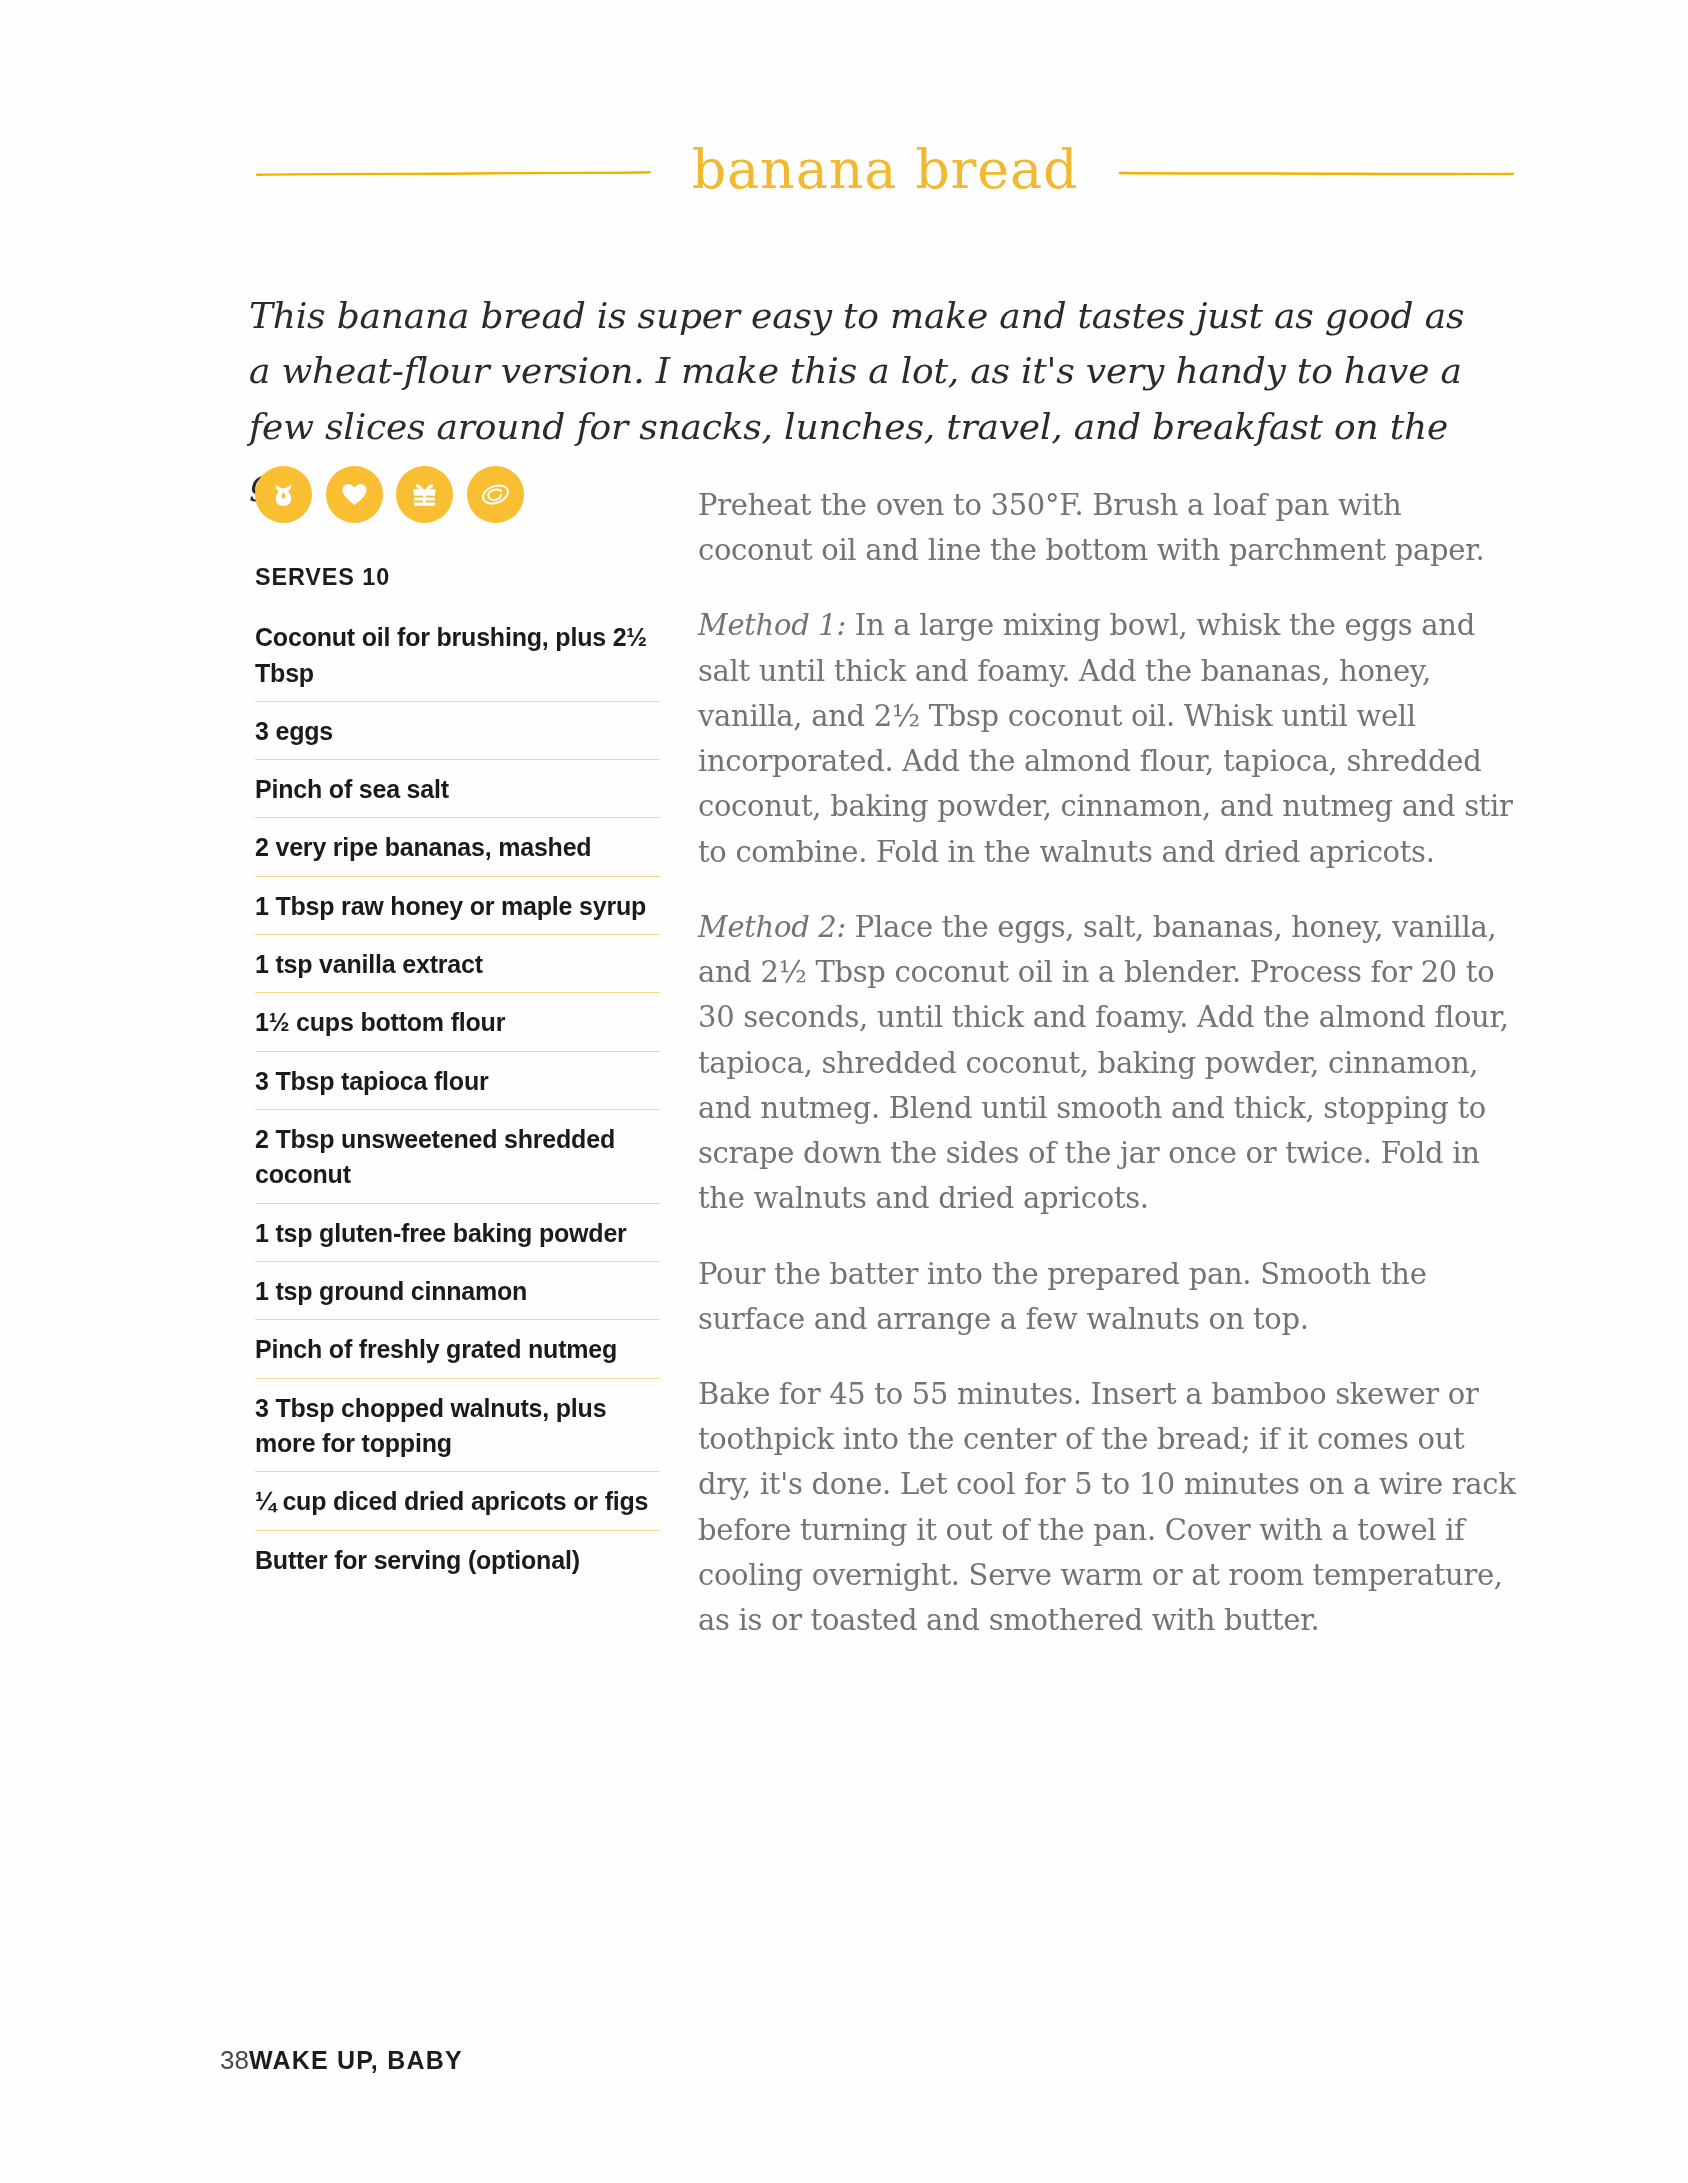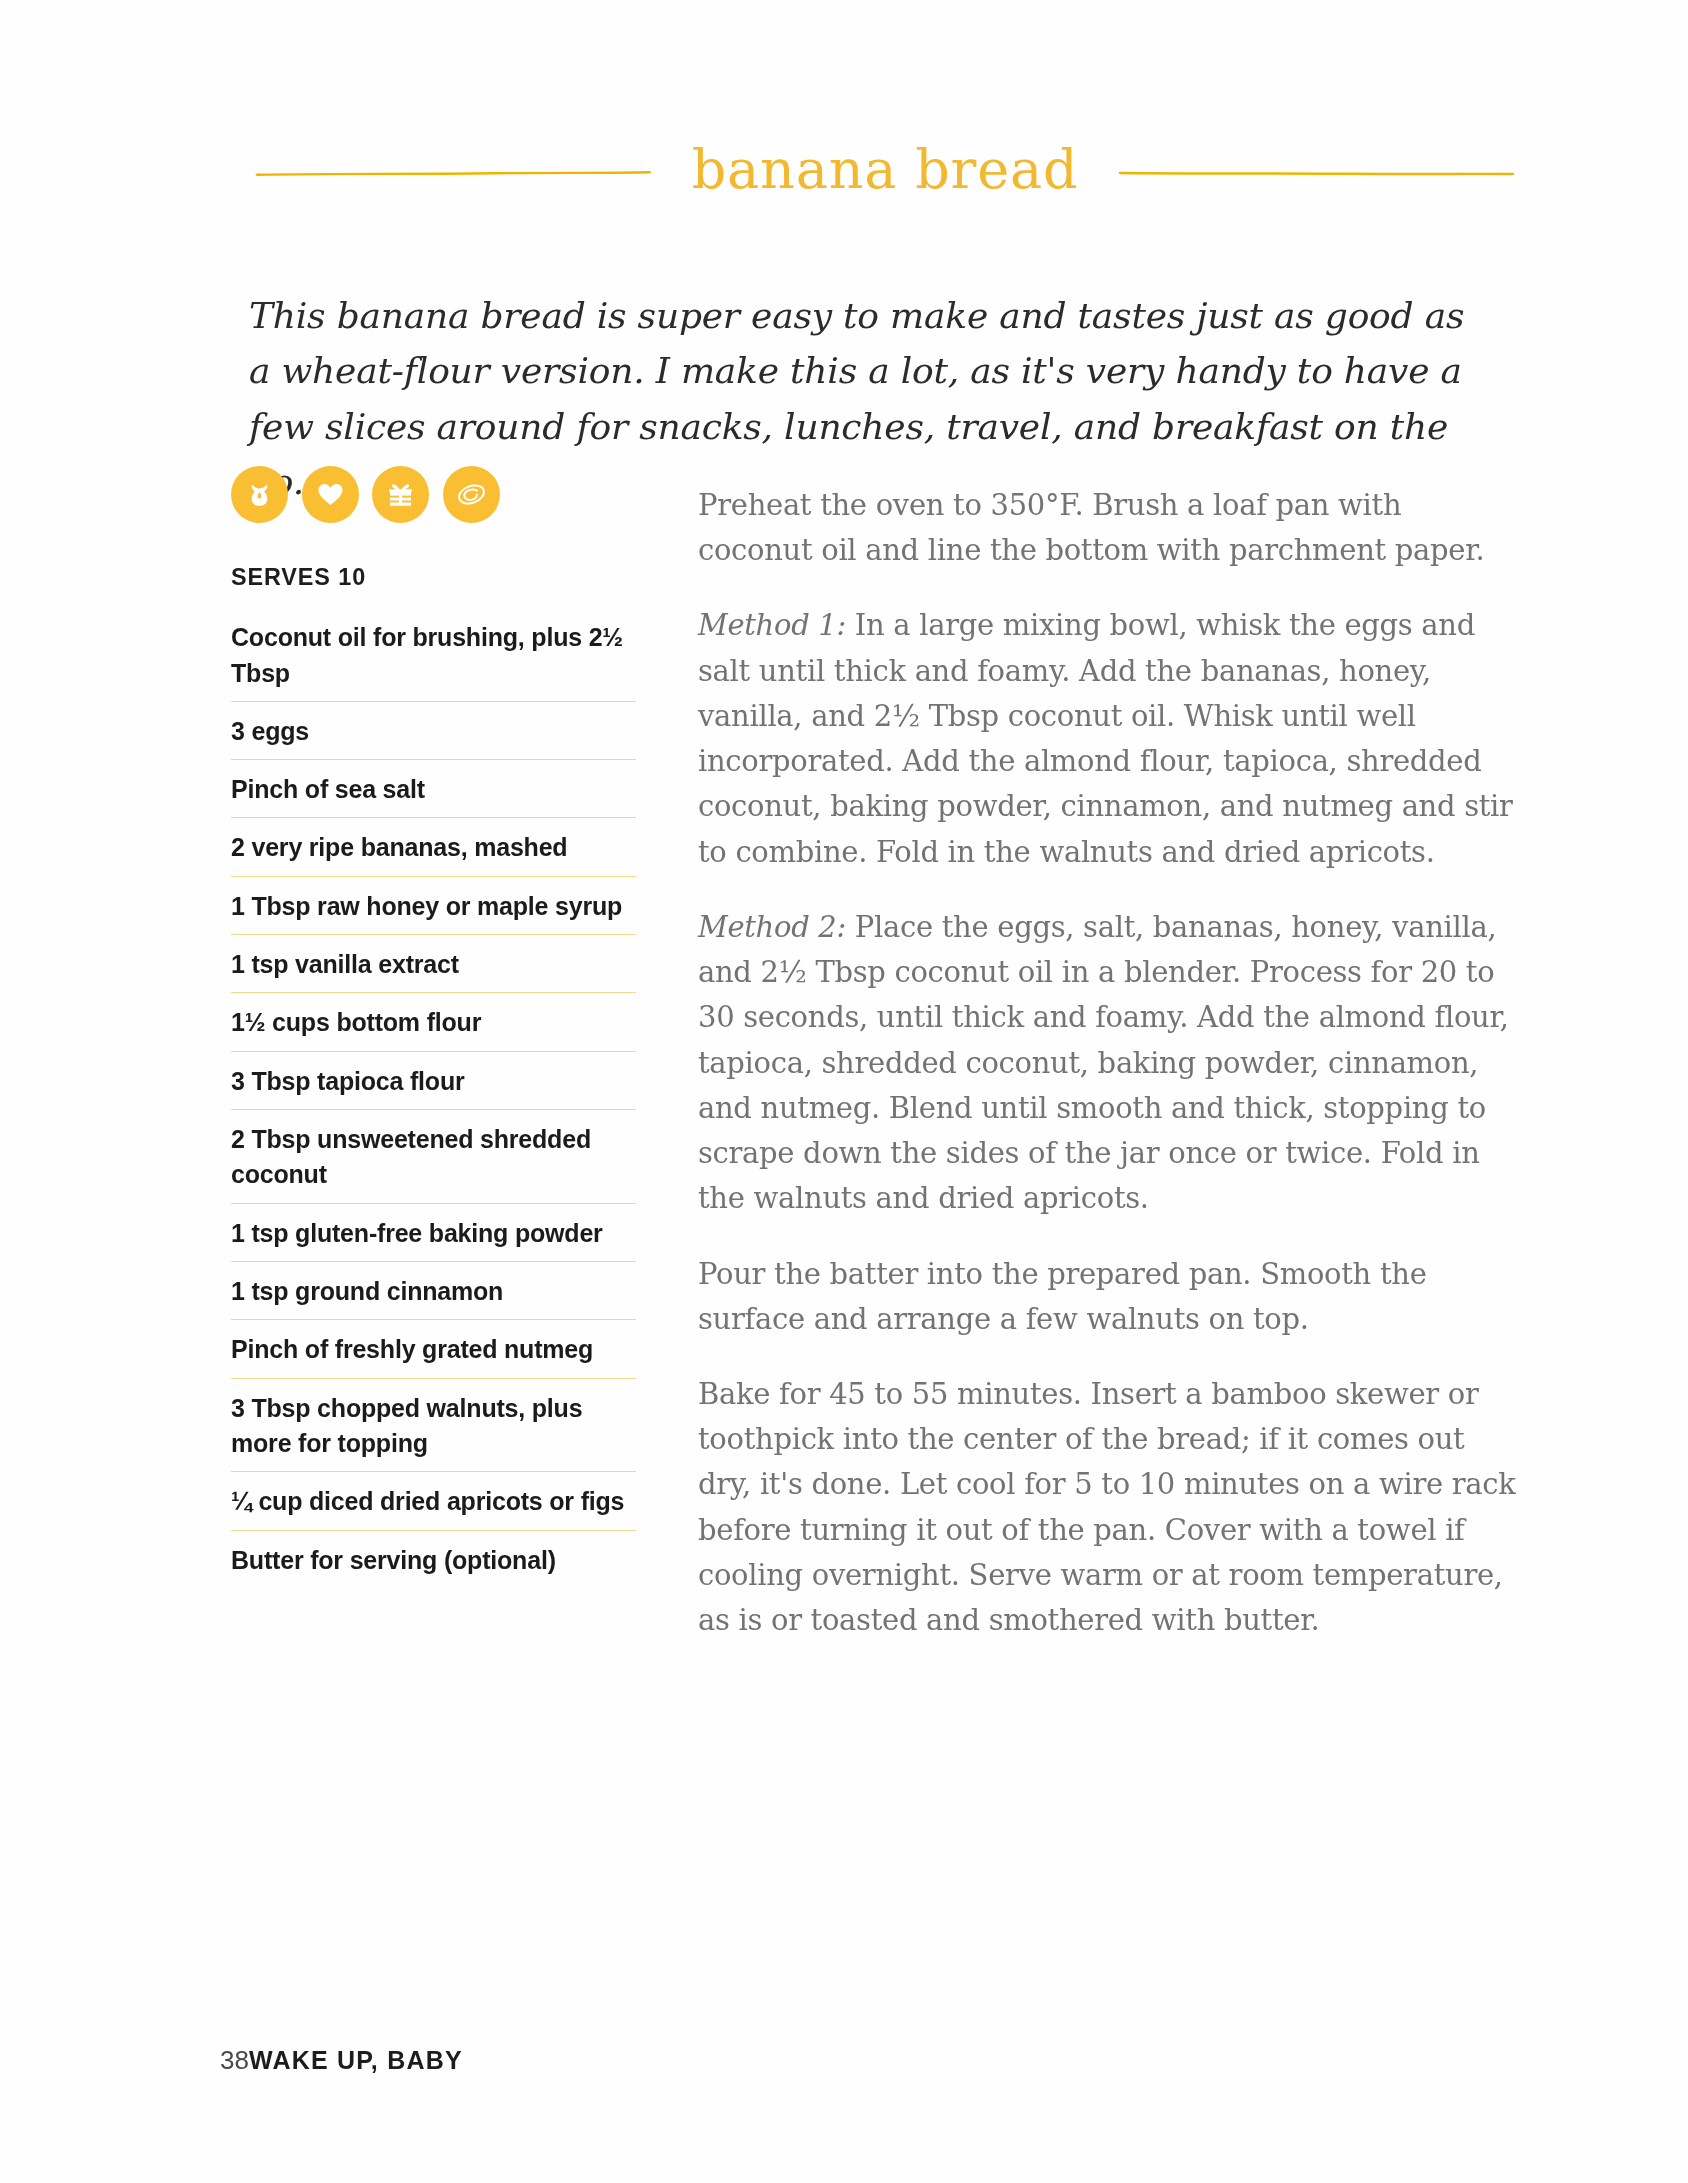--- a/index.html
+++ b/index.html
@@ -56,21 +56,21 @@
     font-style: italic;
     font-size: 36px;
     line-height: 1.54;
     color: #2b2b2b;
     letter-spacing: -0.2px;
   }
 
   
   .col-left {
     position: absolute;
-    left: 231px;
+    left: 255px;
     top: 466px;
     width: 423px;
   }
   .col-right {
     position: absolute;
     left: 698px;
     top: 483px;
     width: 823px;
   }
 

